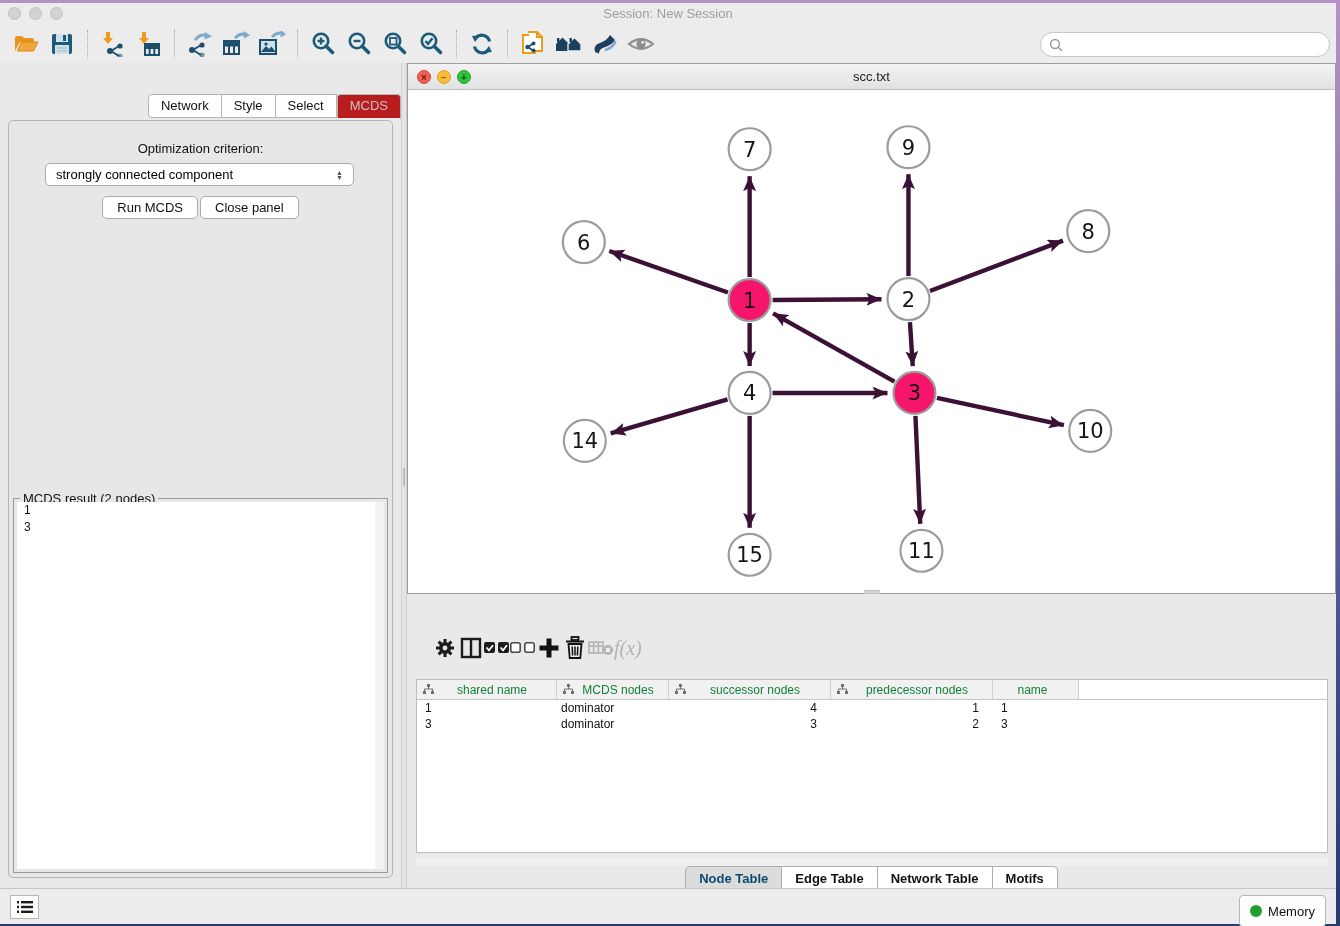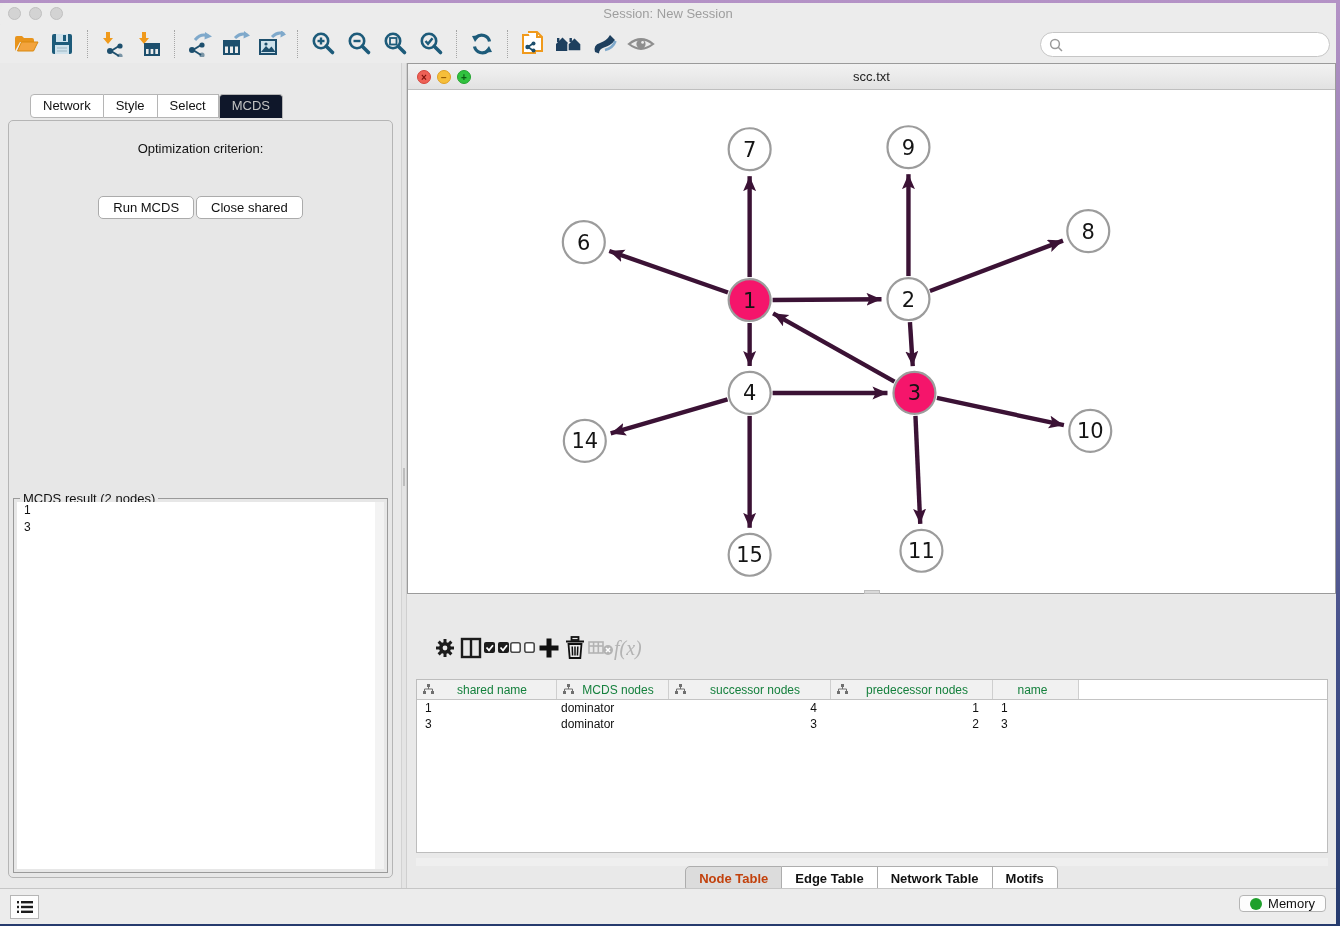--- a/index.html
+++ b/index.html
@@ -23,25 +23,25 @@
   .tsep { width:1px; height:28px; border-left:1px dotted #a6a6a6; margin:0 7px; }
   .search-wrap { position:absolute; right:6px; top:7px; width:290px; height:25px; background:#fff;
     border:1px solid #c6c6c6; border-radius:13px; display:flex; align-items:center; padding-left:8px; }
   .search-wrap input { border:none; outline:none; flex:1; font-size:13px; background:transparent; margin-left:5px; }
 
   
   .control-panel { position:absolute; top:60px; left:0; width:401px; bottom:36px; background:#e9e9e9; }
   .panel-head { position:relative; height:32px; }
   .panel-head .phtitle { position:absolute; left:10px; top:8px; font-size:13px; color:#1b1b1b; }
   .win-btns { position:absolute; right:10px; top:9px; display:flex; gap:9px; align-items:center; }
-  .ctab-row { position:absolute; top:31px; left:14px; right:0; display:flex; justify-content:flex-start; z-index:3;padding-left:16px; }
+  .ctab-row { position:absolute; top:31px; left:14px; right:0; display:flex; justify-content:flex-end; z-index:3;padding-left:16px; }
   .ctab { border:1px solid #b5b5b5; border-left:none; background:#fff; font-size:13px; padding:3px 12px 4px;
     color:#111; cursor:pointer; }
   .ctab:first-child { border-left:1px solid #b5b5b5; border-radius:4px 0 0 4px; }
-  .ctab.sel { background:#0f172a; color:#c2c2c2; border-radius:4px 4px 0 0; border-left:1px solid #b5b5b5;
+  .ctab.sel { background:#b91c1c; color:#c2c2c2; border-radius:4px 4px 0 0; border-left:1px solid #b5b5b5;
     border-bottom:1px solid #e7e7e7; margin-bottom:-1px; }
   .cp-box { position:absolute; left:8px; right:8px; top:57px; bottom:10px; background:#e7e7e7;
     border:1px solid #b5b5b5; border-radius:5px; }
   .opt-label { position:absolute; top:20px; left:0; right:0; text-align:center; font-size:13px; color:#111; }
   .mcds-select { position:absolute; left:36px; right:38px; top:42px; height:23px; background:#fff;
     border:1px solid #ababab; border-radius:5px; font-size:13px; display:flex; align-items:center;
     padding:0 10px; cursor:pointer; }
   .mcds-select .stepper { margin-left:auto; display:flex; flex-direction:column; line-height:5px;
     font-size:7px; color:#555; }
   .btn-row { position:absolute; top:75px; left:0; right:0; display:flex; justify-content:center; gap:2px; }
@@ -88,28 +88,28 @@
   .th .thlbl { flex:1; text-align:center; padding-right:6px; }
   .th svg { margin-left:6px; flex:none; }
   .trow { display:flex; height:16px; font-size:12px; color:#111; }
   .td { overflow:hidden; white-space:nowrap; }
   .scroll-strip { position:absolute; left:9px; right:8px; top:263px; height:8px; background:#efefef; }
   .seg-tabs { position:absolute; left:0; right:0; top:271px; display:flex; justify-content:center; }
   .seg { border:1px solid #adadad; border-left:none; background:#fff; font-size:13px; font-weight:700;
     color:#111; padding:4px 13px 5px; cursor:pointer; }
   .seg:first-child { border-left:1px solid #adadad; border-radius:5px 0 0 5px; }
   .seg:last-child { border-radius:0 5px 5px 0; }
-  .seg.disabled { background:#dcdcdc; color:#c2410c; }
+  .seg.disabled { background:#dcdcdc; color:#0c4a6e; }
 
   
   .status-bar { position:absolute; left:0; right:0; bottom:0; height:36px; background:#ececec;
     border-top:1px solid #c6c6c6; }
   .list-btn { position:absolute; left:10px; top:6px; width:29px; height:24px; background:#fdfdfd;
     border:1px solid #b5b5b5; display:flex; align-items:center; justify-content:center; cursor:pointer; }
-  .memory-btn { position:absolute; right:10px; top:6px; height:17px; background:#fdfdfd;
+  .memory-btn { position:absolute; right:10px; top:6px; height:32px; background:#fdfdfd;
     border:1px solid #b5b5b5; border-radius:4px; display:flex; align-items:center; gap:6px;
     padding:4px 10px; font-size:13px; color:#111; cursor:pointer; }
   .memory-dot { width:12px; height:12px; border-radius:50%; background:#1fa02c; }
 </style>
 </head>
 <body>
 
 <div id="app-window">
 
   <div class="titlebar">
@@ -287,23 +287,30 @@
 
   <div class="control-panel">
     <div class="ctab-row">
       <span class="ctab">Network</span>
       <span class="ctab">Style</span>
       <span class="ctab">Select</span>
       <span class="ctab sel">MCDS</span>
     </div>
     <div class="cp-box">
       <div class="opt-label">Optimization criterion:</div>
+      <div class="mcds-select">
+        <span>strongly connected component</span>
+        <span class="stepper">
+            <span>▲</span>
+            <span>▼</span>
+          </span>
+      </div>
       <div class="btn-row">
         <button class="mac-btn">Run MCDS</button>
-        <button class="mac-btn">Close shared</button>
+        <button class="mac-btn">Close panel</button>
       </div>
       <div class="result-box">
         <span class="result-title">MCDS result (2 nodes)</span>
         <div class="result-inner">
           <div class="result-line">1</div>
           <div class="result-line">3</div>
           <div class="scrolltrack"></div>
         </div>
       </div>
     </div>

